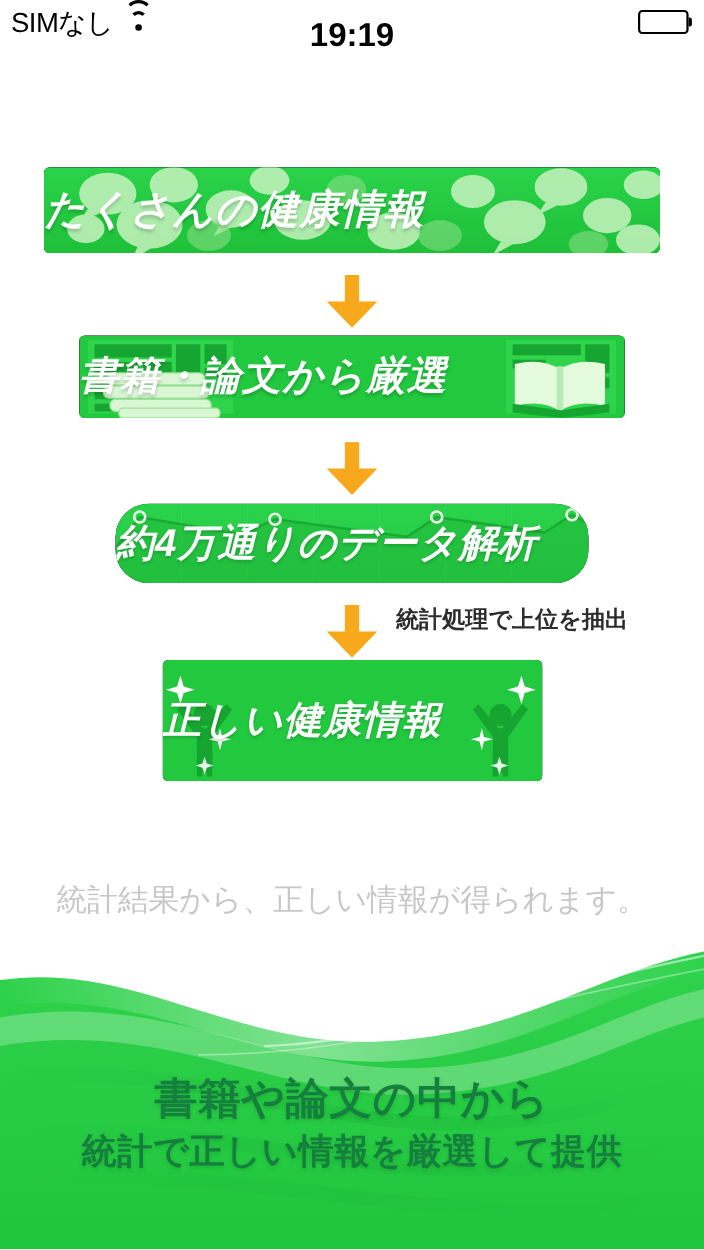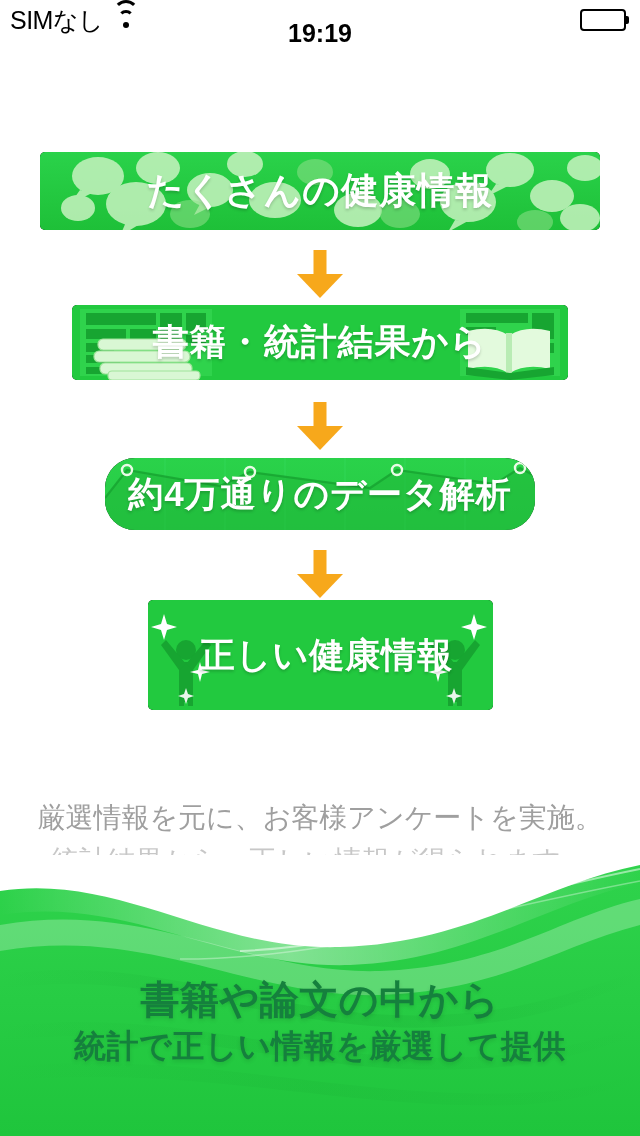--- a/index.html
+++ b/index.html
@@ -24,62 +24,62 @@
     border:3px solid #000; border-color:#000 transparent transparent transparent;
     border-radius:50%;
   }
   .sb-wifi i:nth-child(1){ width:26px; height:26px; bottom:4px; }
   .sb-wifi i:nth-child(2){ width:16px; height:16px; bottom:4px; }
   .sb-wifi i:nth-child(3){
     width:6px; height:6px; background:#000; border:none; border-radius:50%; bottom:2px;
   }
   .sb-time{
     position:absolute; left:0; width:640px; text-align:center;
-    font-size:25px; font-weight:bold; color:#000; letter-spacing:0px;margin-top:26px;
+    font-size:30px; font-weight:bold; color:#000; letter-spacing:0px;margin-top:26px;
   }
   .sb-right{ position:absolute; right:14px; display:flex; align-items:center; }
   .sb-batt{
     width:46px; height:22px; border:2px solid #000; border-radius:4px;
     padding:2px; position:relative;
   }
   .sb-batt-fill{ width:100%; height:100%; background:#000; border-radius:1px; }
   .sb-batt-cap{
     position:absolute; right:-5px; top:50%; transform:translateY(-50%);
     width:3px; height:8px; background:#000; border-radius:0 2px 2px 0;
   }
 
   
   .flow{ position:absolute; top:0; left:0; width:640px; height:880px; }
 
   .banner{
     position:absolute;
     border-radius:5px;
     overflow:hidden;
     background:#000000;
-    display:flex; align-items:center; justify-content:center;
+    display:flex; align-items:center; justify-content:flex-start;font-style:italic;
   }
   .banner .deco{ position:absolute; inset:0; }
   .banner .btxt{
     position:relative; z-index:5;
     color:#ffffff; font-weight:bold;
     text-align:center; line-height:1.12;
     text-shadow:0 2px 3px rgba(0,0,0,.18);
     letter-spacing:1px;
   }
 
   #b1{ left:40px; top:152px; width:560px; height:78px; }
   #b1 .btxt{ font-size:37px; }
 
   #b2{ left:72px; top:305px; width:496px; height:75px; }
   #b2 .btxt{ font-size:36px; }
 
   #b3{ left:105px; top:458px; width:430px; height:72px;border-radius:30px; }
   #b3 .btxt{ font-size:35px; }
 
-  #b4{ left:148px; top:600px; width:345px; height:110px;padding-left:12px; }
+  #b4{ left:148px; top:600px; width:345px; height:110px; }
   #b4 .btxt{ font-size:35px; }
 
   
   .arrow{ position:absolute; width:46px; height:48px; }
   .arrow .stem{
     position:absolute; left:50%; top:0; transform:translateX(-50%);
     width:13px; height:33px; background:#f7a81b;
   }
   .arrow .head{
     position:absolute; left:50%; bottom:0; transform:translateX(-50%);
@@ -221,21 +221,21 @@
             <rect x="460" y="8" width="22" height="26"></rect>
           <rect x="394" y="22" width="30" height="8"></rect>
             <rect x="460" y="38" width="22" height="10"></rect>
         </g>
         <path d="M396 26 Q420 20 436 30 L436 68 Q420 58 396 64 Z" fill="#e3faddff"></path>
         <path d="M478 26 Q454 20 438 30 L438 68 Q454 58 478 64 Z" fill="#e3faddff"></path>
         <rect x="434" y="28" width="6" height="42" fill="#b9ecb4"></rect>
         <path d="M394 62 L438 68 L482 62 L482 70 L438 75 L394 70 Z" fill="#17a531"></path>
       </g>
     </svg>
-    <div class="btxt">書籍・統計結果から</div>
+    <div class="btxt">書籍・論文から厳選</div>
   </div>
 
   <div class="arrow" id="a2">
     <span class="stem"></span>
       <span class="head"></span>
   </div>
 
   <div class="banner" id="b3">
     <svg class="deco" viewBox="0 0 430 72" preserveAspectRatio="none">
       <defs>
@@ -262,20 +262,21 @@
           <circle cx="415" cy="10" r="5"></circle>
       </g>
     </svg>
     <div class="btxt">約4万通りのデータ解析</div>
   </div>
 
   <div class="arrow" id="a3">
     <span class="stem"></span>
       <span class="head"></span>
   </div>
+  <div class="annot">統計処理で上位を抽出</div>
 
   <div class="banner" id="b4">
     <svg class="deco" viewBox="0 0 345 110" preserveAspectRatio="none">
       <rect width="345" height="110" fill="#22c93f"></rect>
 
       <g fill="#17a531">
         <circle cx="38" cy="50" r="10"></circle>
         <rect x="31" y="62" width="14" height="40" rx="3"></rect>
         <path d="M38 64 L18 40 L13 45 L31 70 Z"></path>
         <path d="M38 64 L58 40 L63 45 L45 70 Z"></path>
@@ -301,21 +302,20 @@
         <path d="M306 88 L308 94 L314 96 L308 98 L306 104 L304 98 L298 96 L304 94 Z" opacity=".9"></path>
       </g>
     </svg>
     <div class="btxt">
       <div>正しい健康情報</div>
     </div>
   </div>
 </div>
 
 <div class="fadetext">
-  <div class="l1">厳選情報を元に、お客様アンケートを実施。</div>
   <div class="l2">統計結果から、正しい情報が得られます。</div>
 </div>
 
 <div class="wave-wrap">
   <svg width="640" height="281" viewBox="0 0 640 281" preserveAspectRatio="none">
     <defs>
       <linearGradient id="gmain" x1="0" y1="0" x2="0" y2="1">
         <stop offset="0" stop-color="#2fd34c"></stop>
           <stop offset="1" stop-color="#1fc53c"></stop>
       </linearGradient>

